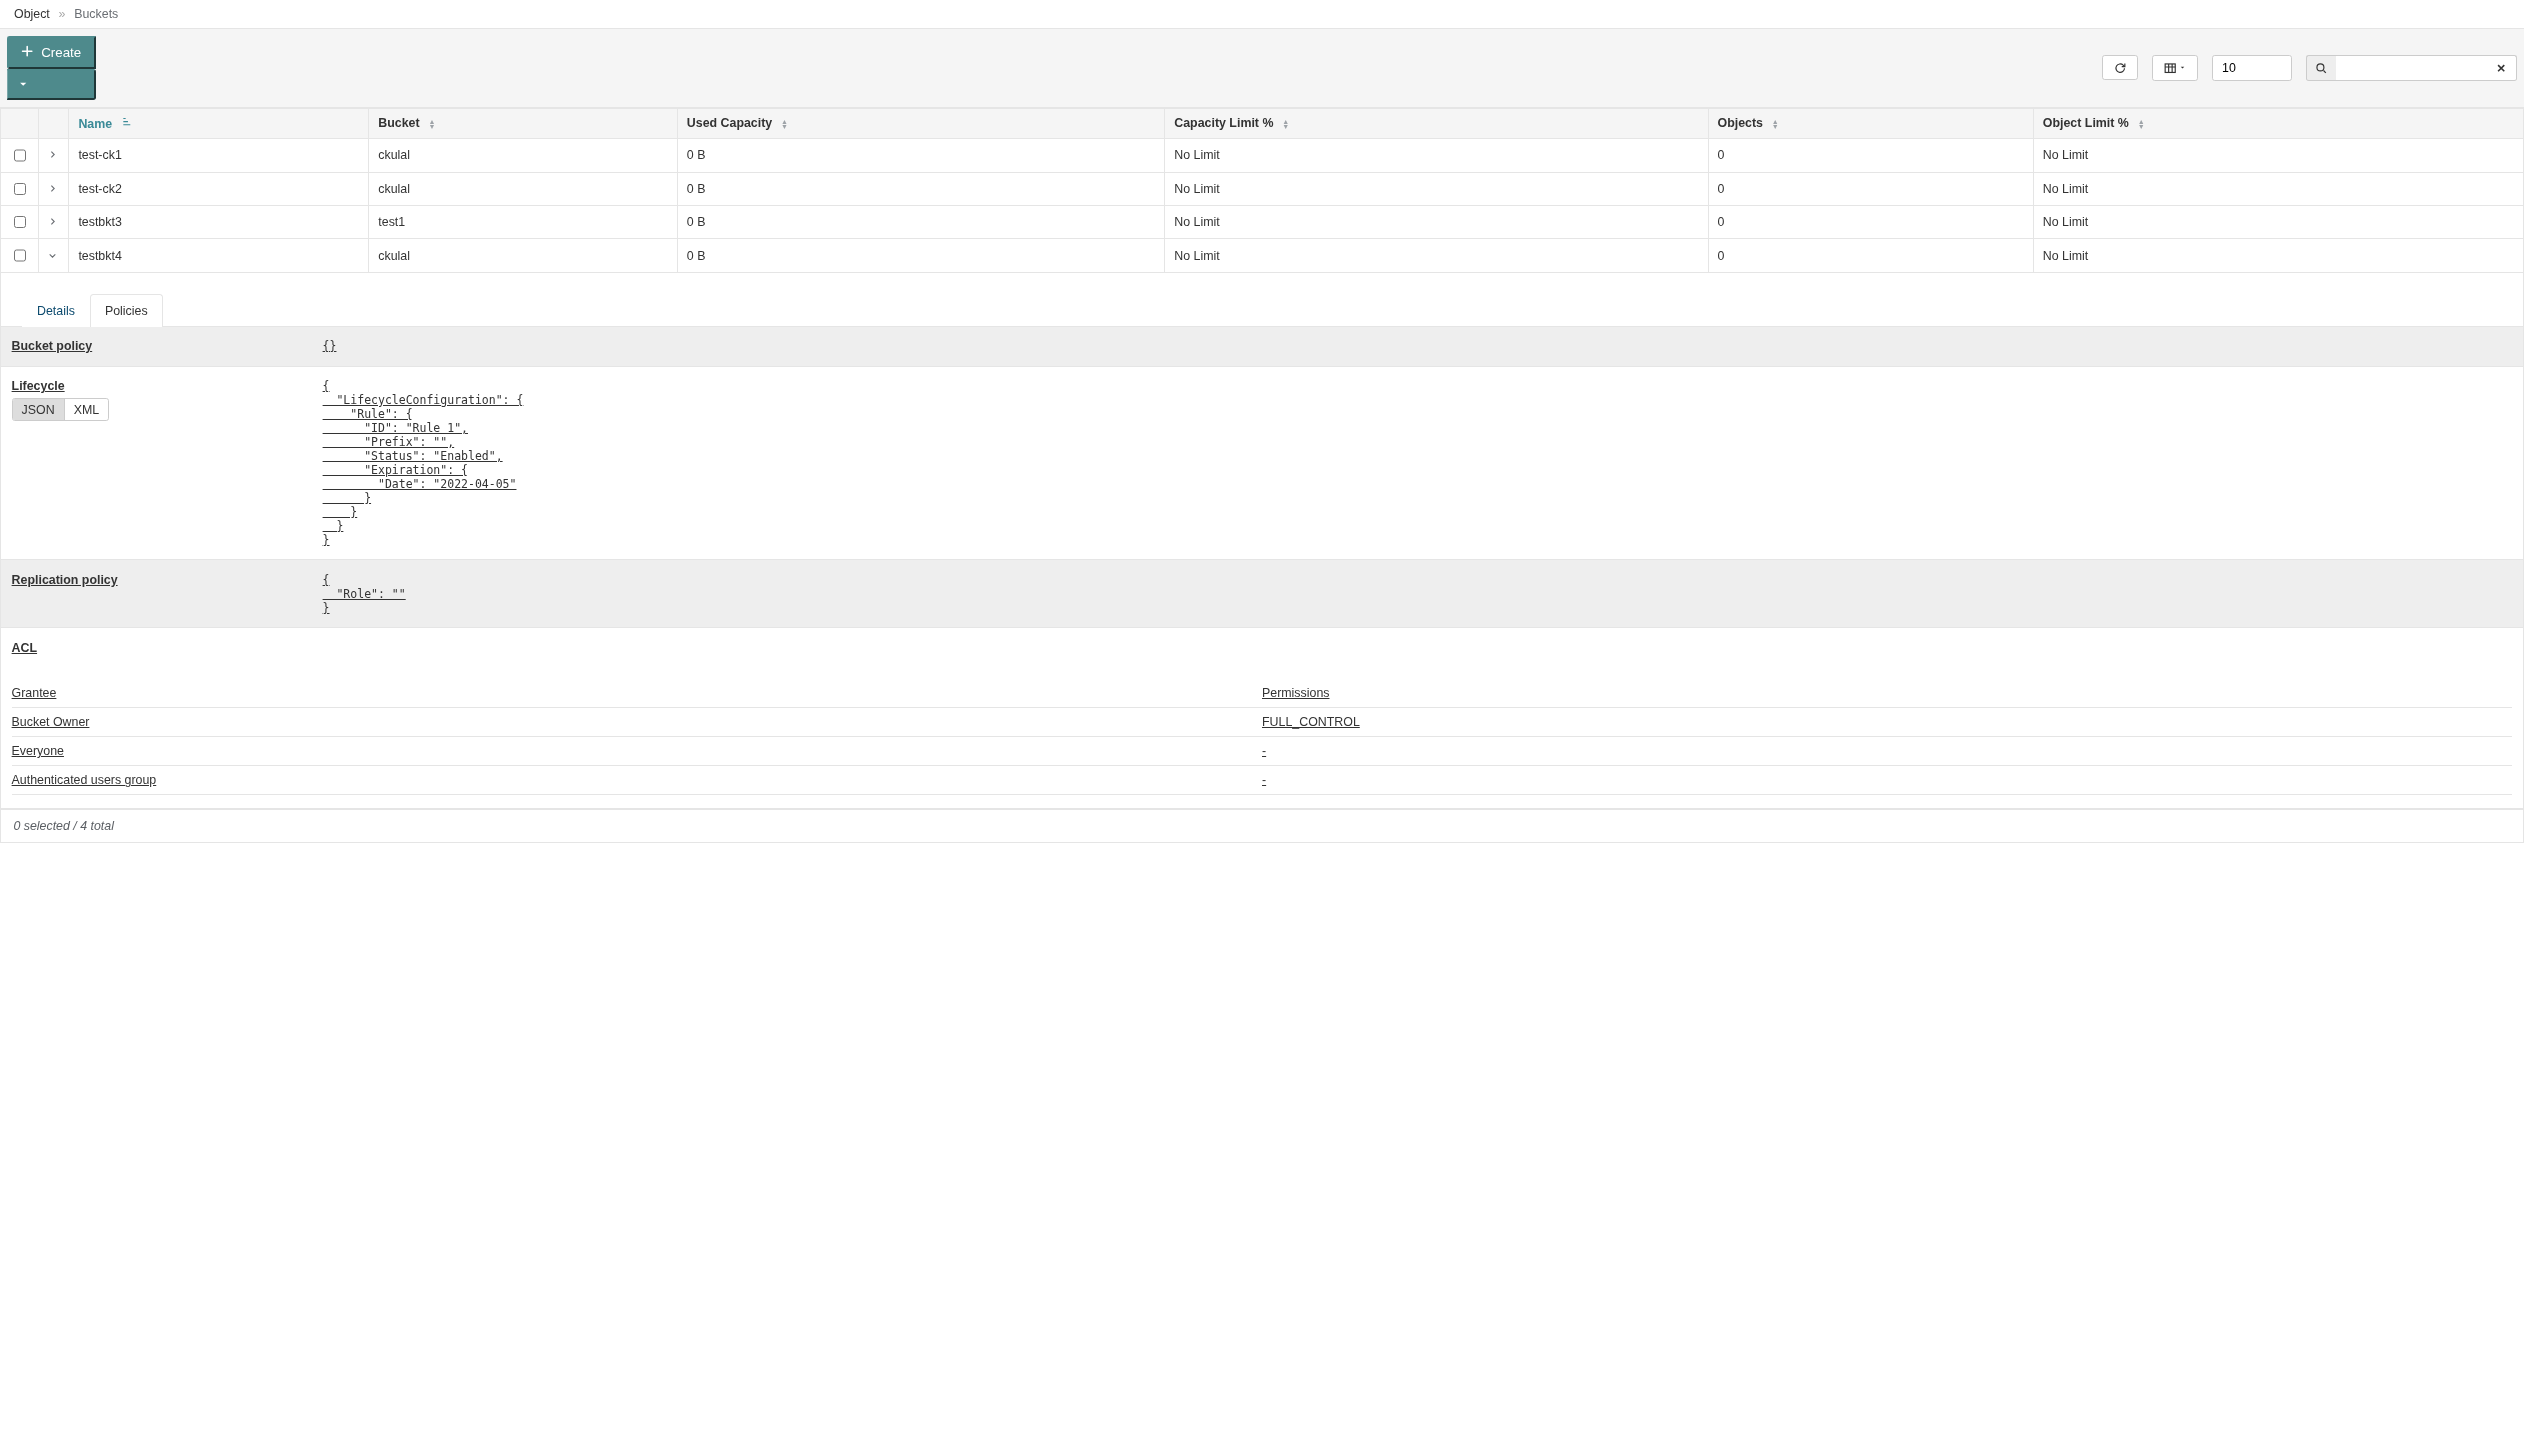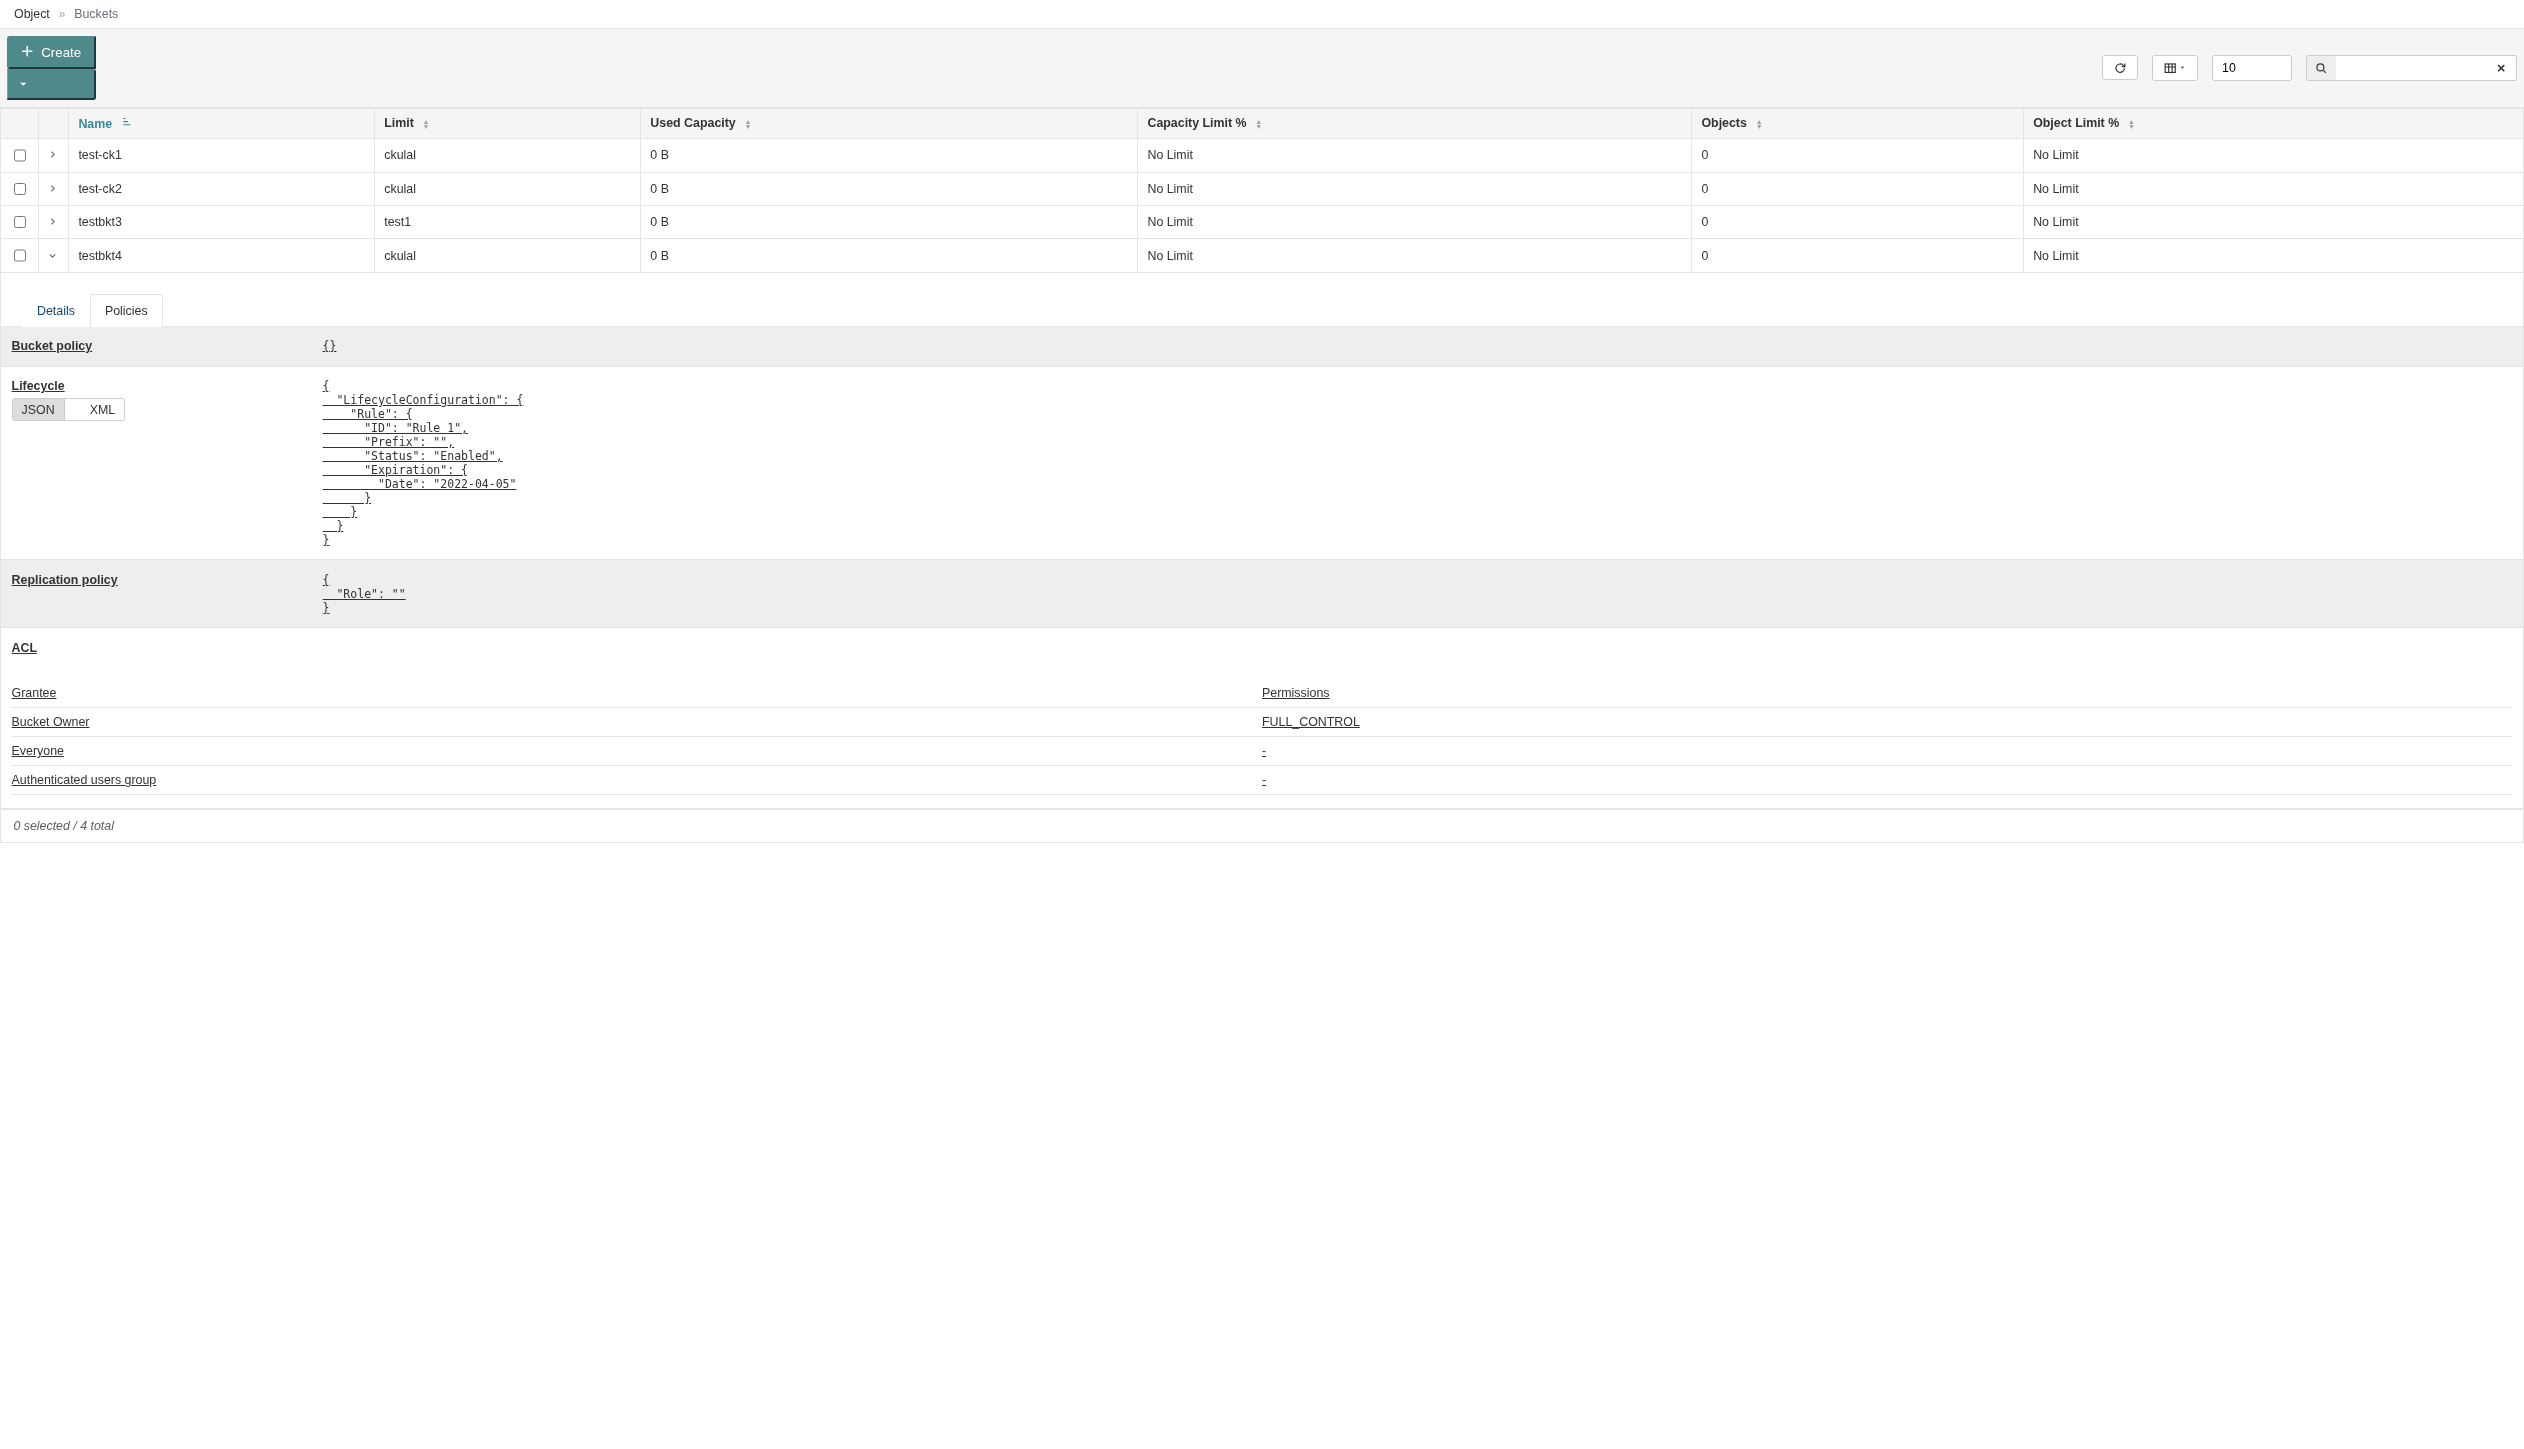--- a/index.html
+++ b/index.html
@@ -143,21 +143,21 @@
     font-size: 11.5px;
   }
   .policy-row.shaded { background:#eee; }
   .lifecycle-toggle {
     display:inline-flex; border:0.9px solid #ccc; border-radius:2.7px; overflow:hidden; margin-top:5.3px;
   }
   .lifecycle-toggle .opt {
     padding: 3.5px 9px; cursor:pointer; font-weight:400; font-size:12.4px;
     border-right:0.9px solid #ccc;
   }
-  .lifecycle-toggle .opt:last-child { border-right:none;margin-left:16px; }
+  .lifecycle-toggle .opt:last-child { border-right:none; }
   .lifecycle-toggle .opt.active { background:#ddd; }
   .acl-table { width:100%; border-collapse: collapse; }
   .acl-table td, .acl-table th {
     text-align:left; padding:7px 0; font-weight:400;
     border-bottom:0.9px solid #e5e5e5;
     width:50%;
     margin-top:28px;
   }
   .acl-table th { color:#333; }
   .acl-wrapper { padding: 12.4px 10.6px 12.4px 10.6px; flex:1;}
@@ -232,21 +232,21 @@
     <tr>
       <th class="checkbox-cell"></th>
       <th class="expand-cell"></th>
       <th class="name-col">
         <span>Name</span>
         <svg class="sort-asc-icon" width="12.4" height="12.4" viewBox="0 0 16 16" fill="#3a8a97">
             <path d="M3 12h3v1.5H3zM3 8h6v1.5H3zM3 4h9v1.5H3z" transform="scale(1,-1) translate(0,-16)"></path>
           </svg>
       </th>
       <th>
-        <span>Limit</span>
+        <span>Bucket</span>
         <span class="sort-icons">
             <span class="up">▲</span>
             <span class="down">▼</span>
           </span>
       </th>
       <th>
         <span>Used Capacity</span>
         <span class="sort-icons">
             <span class="up">▲</span>
             <span class="down">▼</span>

